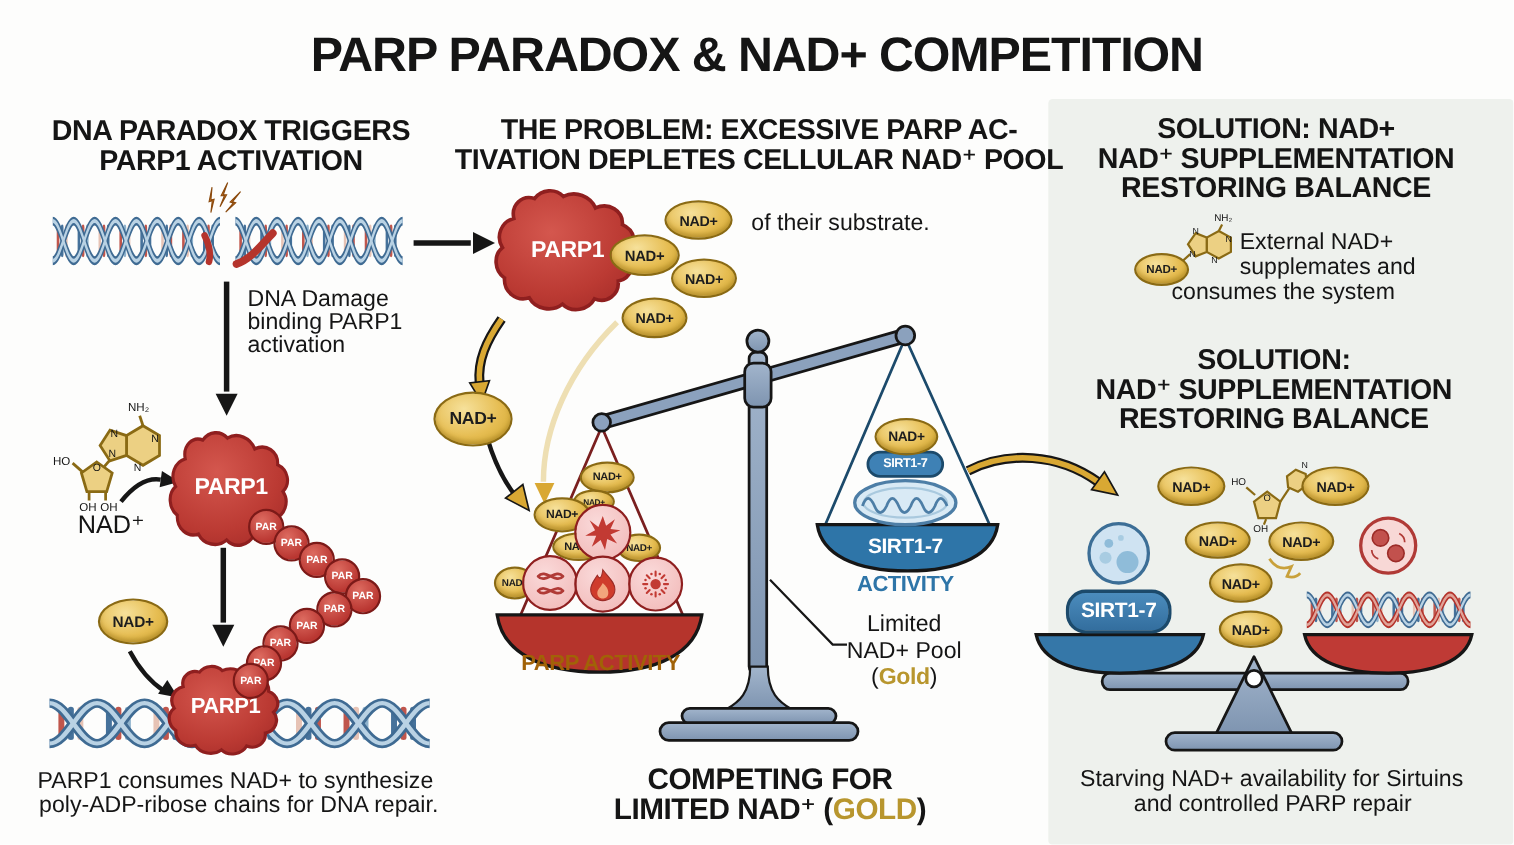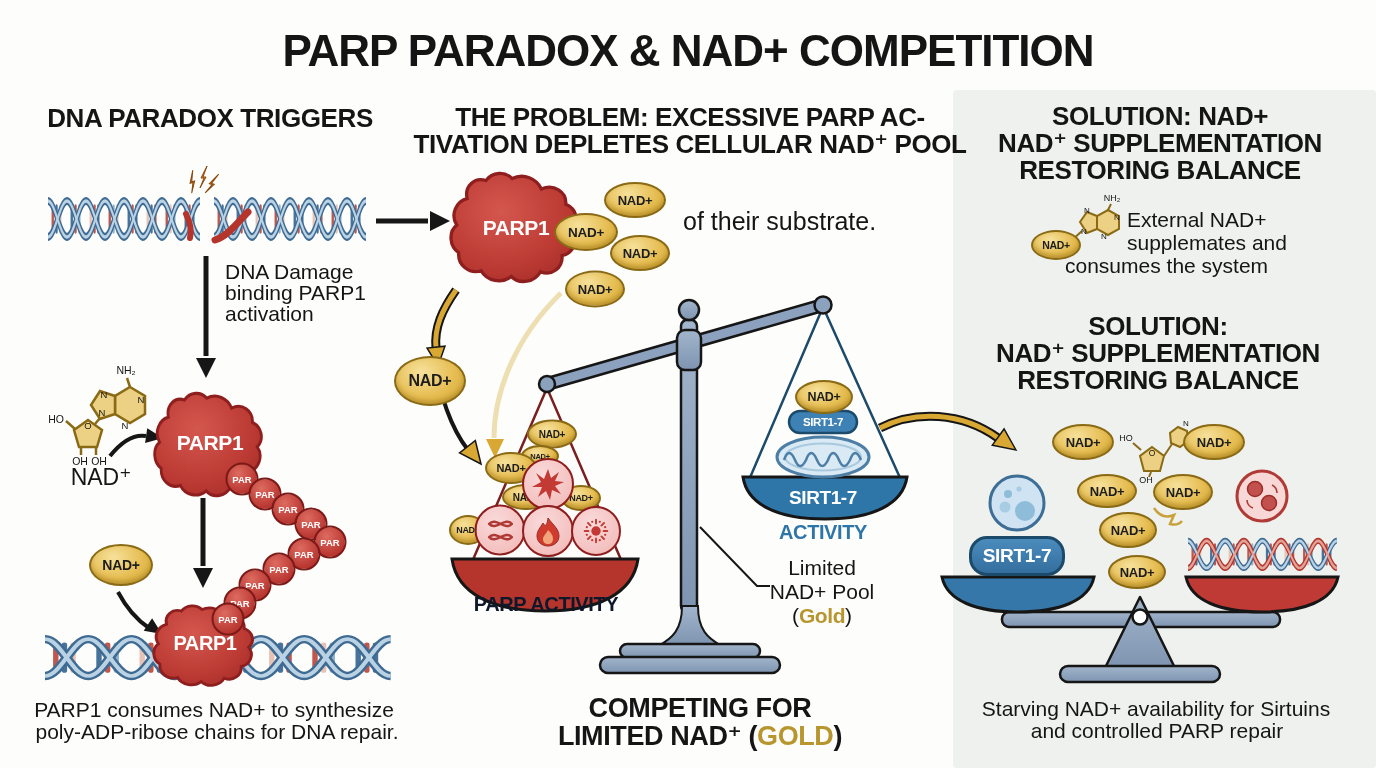--- a/index.html
+++ b/index.html
@@ -3,21 +3,21 @@
 <meta charset="utf-8">
 <style>
   html,body{margin:0;padding:0;background:#ffffff}
   .stage{position:relative;width:1376px;height:768px;overflow:hidden;
          font-family:"Liberation Sans","DejaVu Sans",sans-serif;background:#fdfdfc;color:#151515}
   svg.layer{position:absolute;left:0;top:0}
   .t{position:absolute;transform:translate(-50%,-50%);white-space:nowrap;line-height:1.05}
   .tl{position:absolute;transform:translate(0,-50%);white-space:nowrap;line-height:1.05}
   .b{font-weight:700;letter-spacing:-0.4px}
   .w{color:#ffffff}
-  .redtxt{color:#0f172a}
+  .redtxt{color:#a16207}
   .bluetxt{color:#2e75a8}
   .goldtxt{color:#b8962e}
   .nad{position:absolute;transform:translate(-50%,-50%);border-radius:50%;
        display:flex;align-items:center;justify-content:center;font-weight:700;color:#1d1d1d;
        background:radial-gradient(ellipse at 38% 30%,#f6e19b 0%,#e6bd52 55%,#cda42d 100%);
        border:2px solid #8a6a14;box-shadow:inset 0 -3px 4px rgba(122,90,10,.35);letter-spacing:-0.3px}
   .par{position:absolute;transform:translate(-50%,-50%);width:29px;height:29px;border-radius:50%;
        display:flex;align-items:center;justify-content:center;font-weight:700;color:#fff;font-size:9.5px;
        background:radial-gradient(circle at 38% 30%,#dd6b60,#b93631 72%);border:2px solid #7c1a18}
   .circ{position:absolute;transform:translate(-50%,-50%);border-radius:50%;
@@ -222,37 +222,38 @@
     <line x1="1164" y1="456" x2="1172" y2="444" fill="none"></line>
     <line x1="1133" y1="443" x2="1141" y2="450" fill="none"></line>
     <line x1="1151" y1="472" x2="1149" y2="477" fill="none"></line>
   </g>
   <path d="M1154,508 q8,12 20,7 l-4,9 q8,2 12,-3" stroke="#c9a13b" stroke-width="2.5" fill="none"></path>
 </svg>
 
 <div class="t b" style="left:688px;top:51px;font-size:44px;letter-spacing:-1px">PARP PARADOX &amp; NAD+ COMPETITION</div>
 
 <div class="t b" style="left:210px;top:119px;font-size:26px">DNA PARADOX TRIGGERS</div>
+<div class="t b" style="left:210px;top:146px;font-size:26px">PARP1 ACTIVATION</div>
 
 <div class="t b" style="left:690px;top:118px;font-size:26px">THE PROBLEM: EXCESSIVE PARP AC-</div>
 <div class="t b" style="left:1160px;top:117px;font-size:26px">SOLUTION: NAD+</div>
 
 <div class="t b" style="left:690px;top:145px;font-size:26px">TIVATION DEPLETES CELLULAR NAD⁺ POOL</div>
 <div class="t b" style="left:1160px;top:144px;font-size:26px">NAD⁺ SUPPLEMENTATION</div>
 <div class="t b" style="left:1160px;top:171px;font-size:26px">RESTORING BALANCE</div>
 
 <div class="tl" style="left:1127px;top:220px;font-size:21px">External NAD+</div>
 <div class="tl" style="left:1127px;top:243px;font-size:21px">supplemates and</div>
 <div class="tl" style="left:1065px;top:266px;font-size:21px">consumes the system</div>
 
 <div class="t b" style="left:1158px;top:327px;font-size:26px">SOLUTION:</div>
 <div class="t b" style="left:1158px;top:354px;font-size:26px">NAD⁺ SUPPLEMENTATION</div>
 <div class="t b" style="left:1158px;top:381px;font-size:26px">RESTORING BALANCE</div>
 
-<div class="tl" style="left:683px;top:221px;font-size:25px">of their substrate.</div>
+<div class="tl" style="left:683px;top:203px;font-size:21px">of their substrate.</div>
 
 <div class="tl" style="left:225px;top:272px;font-size:21px">DNA Damage</div>
 <div class="tl" style="left:225px;top:293px;font-size:21px">binding PARP1</div>
 <div class="tl" style="left:225px;top:314px;font-size:21px">activation</div>
 
 <div class="t" style="left:126px;top:371px;font-size:10.5px">NH₂</div>
 <div class="t" style="left:104px;top:395px;font-size:9.5px">N</div>
 <div class="t" style="left:141px;top:400px;font-size:9.5px">N</div>
 <div class="t" style="left:125px;top:426px;font-size:9.5px">N</div>
 <div class="t" style="left:102px;top:413px;font-size:9.5px">N</div>

